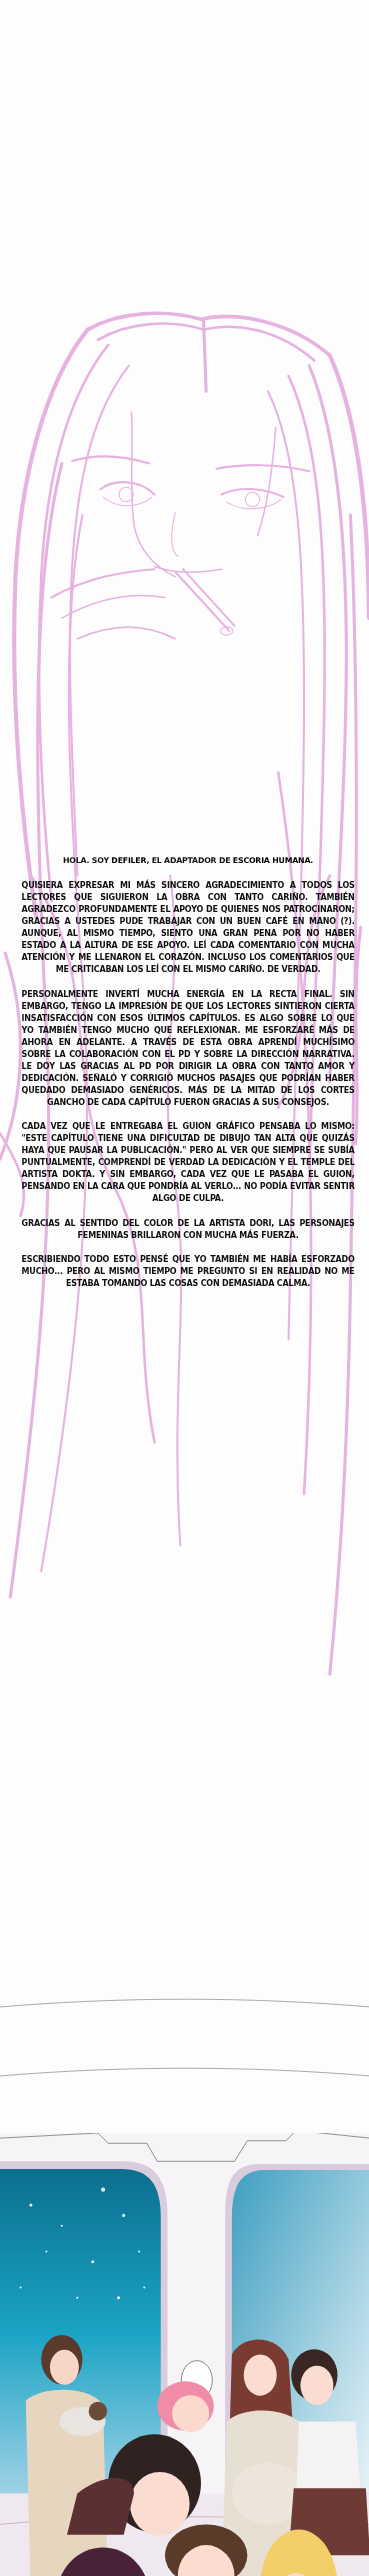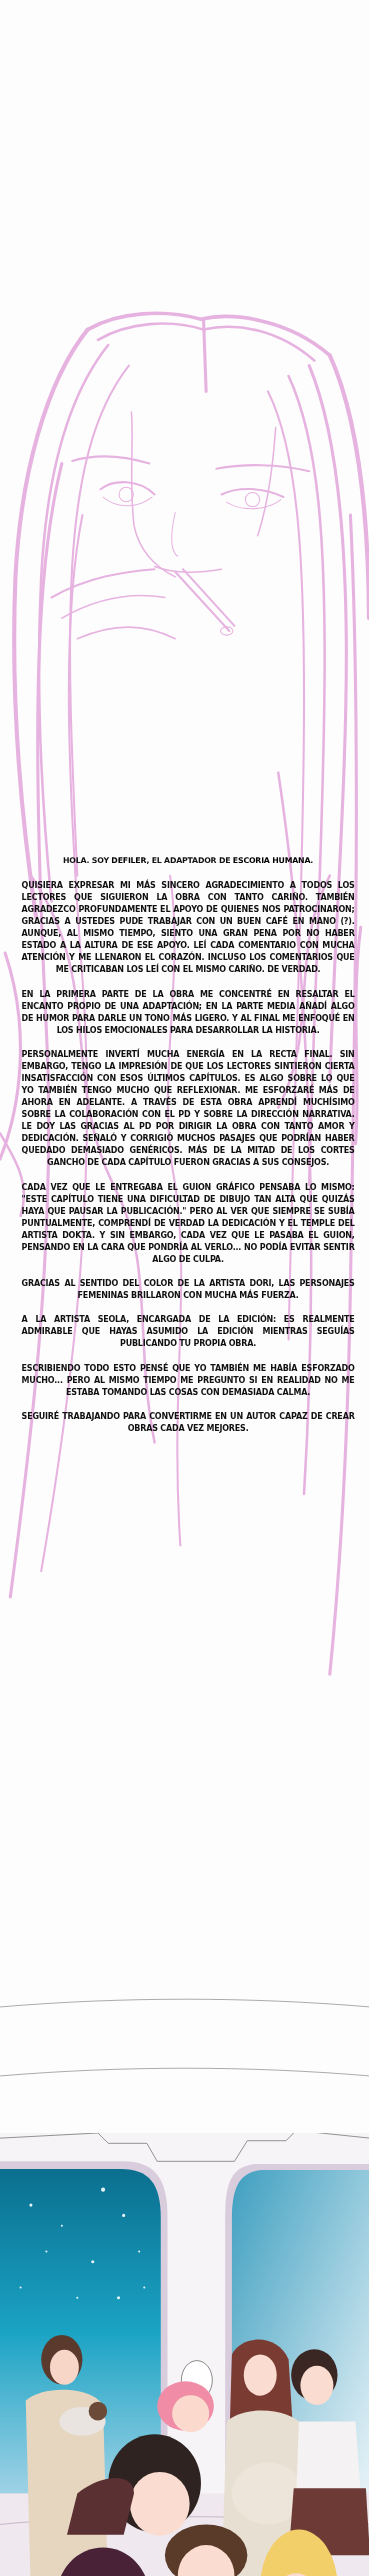--- a/index.html
+++ b/index.html
@@ -79,27 +79,24 @@
       <path d="M700 1200 C680 1350 700 1500 690 1620" stroke-width="6"></path>
       <path d="M0 1600 C30 1650 60 1700 40 1760" stroke-width="5"></path>
     </g>
   </svg>
 
   <div class="afterword">
     <p class="para greeting">
       <span>Hola. Soy </span><span class="em">Defiler</span><span>, el adaptador de </span><span class="em">Escoria Humana</span><span>.</span>
     </p>
     <p class="para">Quisiera expresar mi más sincero agradecimiento a todos los lectores que siguieron la obra con tanto cariño. También agradezco profundamente el apoyo de quienes nos patrocinaron; gracias a ustedes pude trabajar con un buen café en mano (?). Aunque, al mismo tiempo, siento una gran pena por no haber estado a la altura de ese apoyo. Leí cada comentario con mucha atención y me llenaron el corazón. Incluso los comentarios que me criticaban los leí con el mismo cariño. De verdad.</p>
-    <p class="para">En la primera parte de la obra me concentré en resaltar el encanto propio de una adaptación; en la parte media añadí algo de humor para darle un tono más ligero. Y al final me enfoqué en los hilos emocionales para desarrollar la historia.</p>
     <p class="para">Personalmente invertí mucha energía en la recta final. Sin embargo, tengo la impresión de que los lectores sintieron cierta insatisfacción con esos últimos capítulos. Es algo sobre lo que yo también tengo mucho que reflexionar. Me esforzaré más de ahora en adelante. A través de esta obra aprendí muchísimo sobre la colaboración con el PD y sobre la dirección narrativa. Le doy las gracias al PD por dirigir la obra con tanto amor y dedicación. Señaló y corrigió muchos pasajes que podrían haber quedado demasiado genéricos. Más de la mitad de los cortes gancho de cada capítulo fueron gracias a sus consejos.</p>
     <p class="para">Cada vez que le entregaba el guion gráfico pensaba lo mismo: "Este capítulo tiene una dificultad de dibujo tan alta que quizás haya que pausar la publicación." Pero al ver que siempre se subía puntualmente, comprendí de verdad la dedicación y el temple del artista Dokta. Y sin embargo, cada vez que le pasaba el guion, pensando en la cara que pondría al verlo... no podía evitar sentir algo de culpa.</p>
     <p class="para">Gracias al sentido del color de la artista Dori, las personajes femeninas brillaron con mucha más fuerza.</p>
-    <p class="para">A la artista Seola, encargada de la edición: es realmente admirable que hayas asumido la edición mientras seguías publicando tu propia obra.</p>
     <p class="para">Escribiendo todo esto pensé que yo también me había esforzado mucho... pero al mismo tiempo me pregunto si en realidad no me estaba tomando las cosas con demasiada calma.</p>
-    <p class="para">Seguiré trabajando para convertirme en un autor capaz de crear obras cada vez mejores.</p>
   </div>
 
   <svg class="ship-lines" viewBox="0 0 718 400">
     <g fill="none" stroke="#777" stroke-width="1.2">
       <path d="M0 196 C240 176 480 176 718 196"></path>
       <path d="M0 330 C240 310 480 310 718 330"></path>
     </g>
   </svg>
 
   <svg class="finale" viewBox="0 0 718 998" preserveAspectRatio="none">

